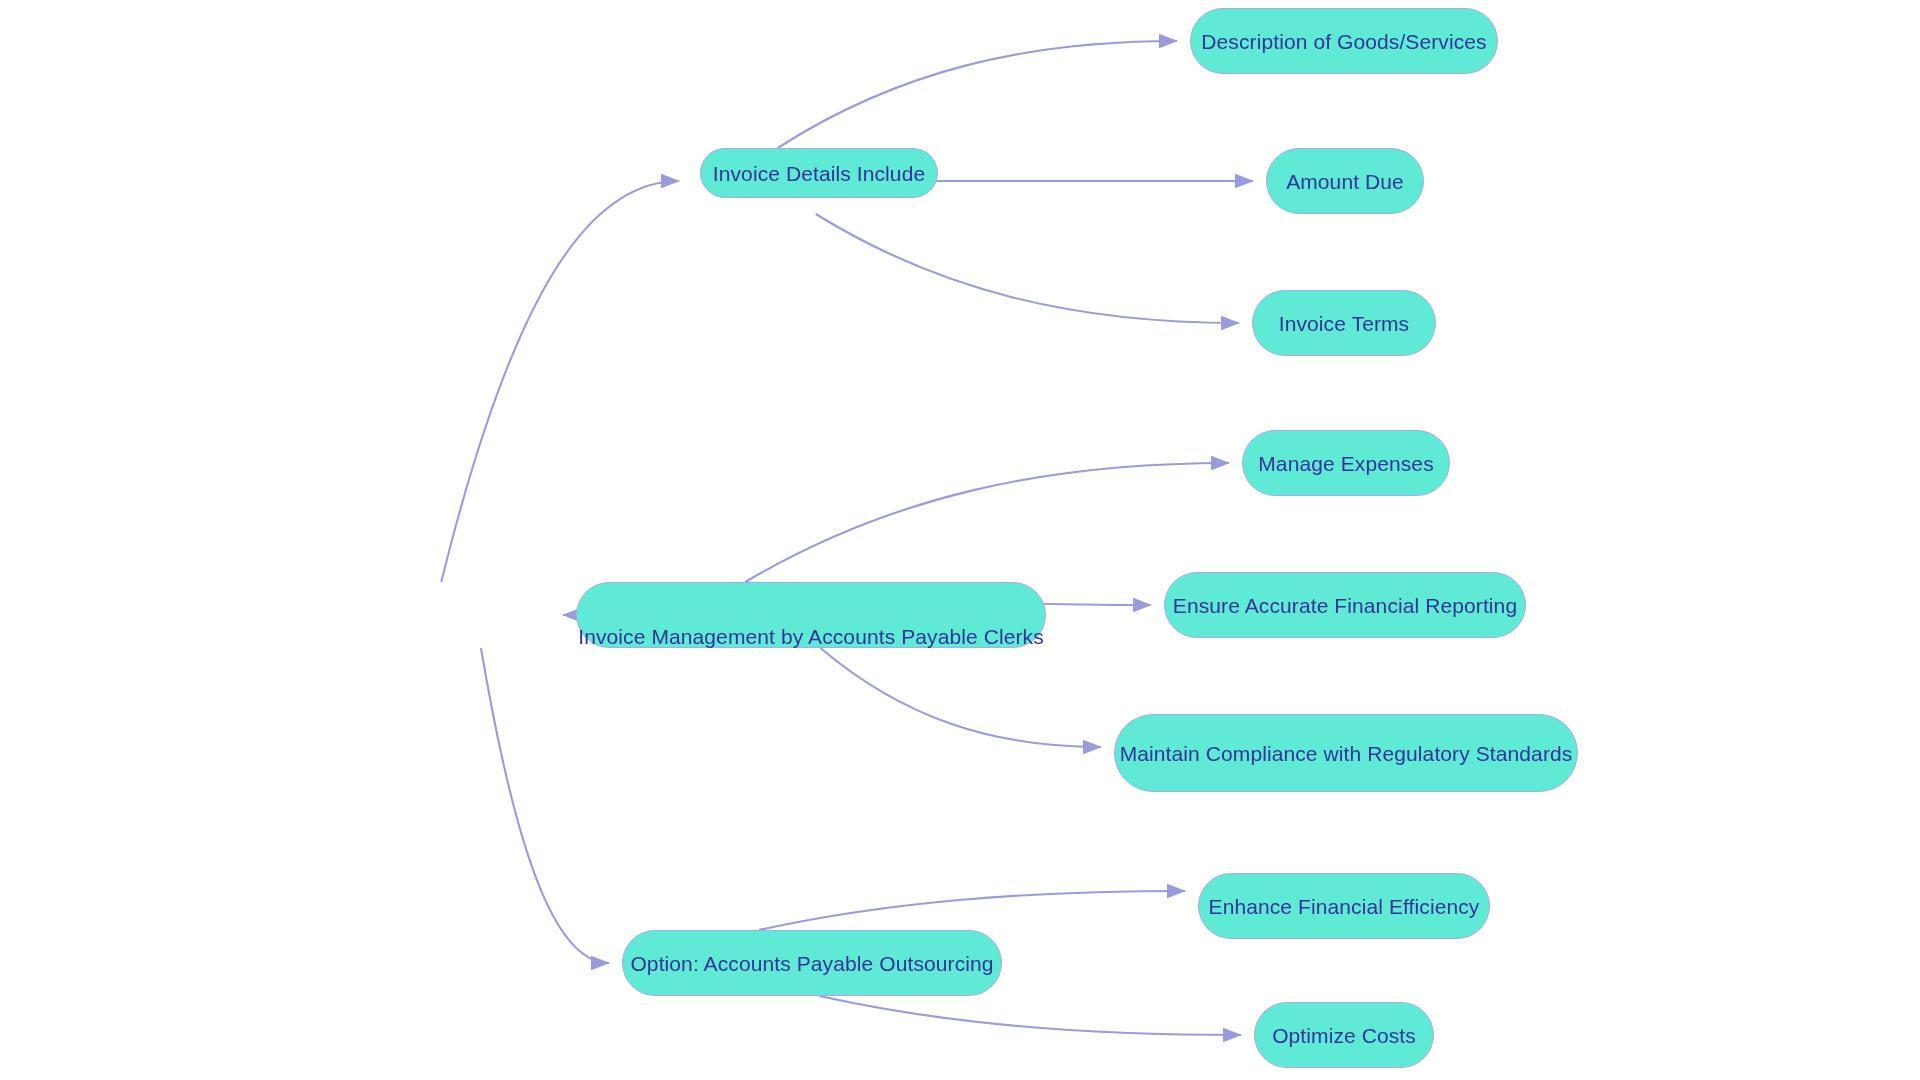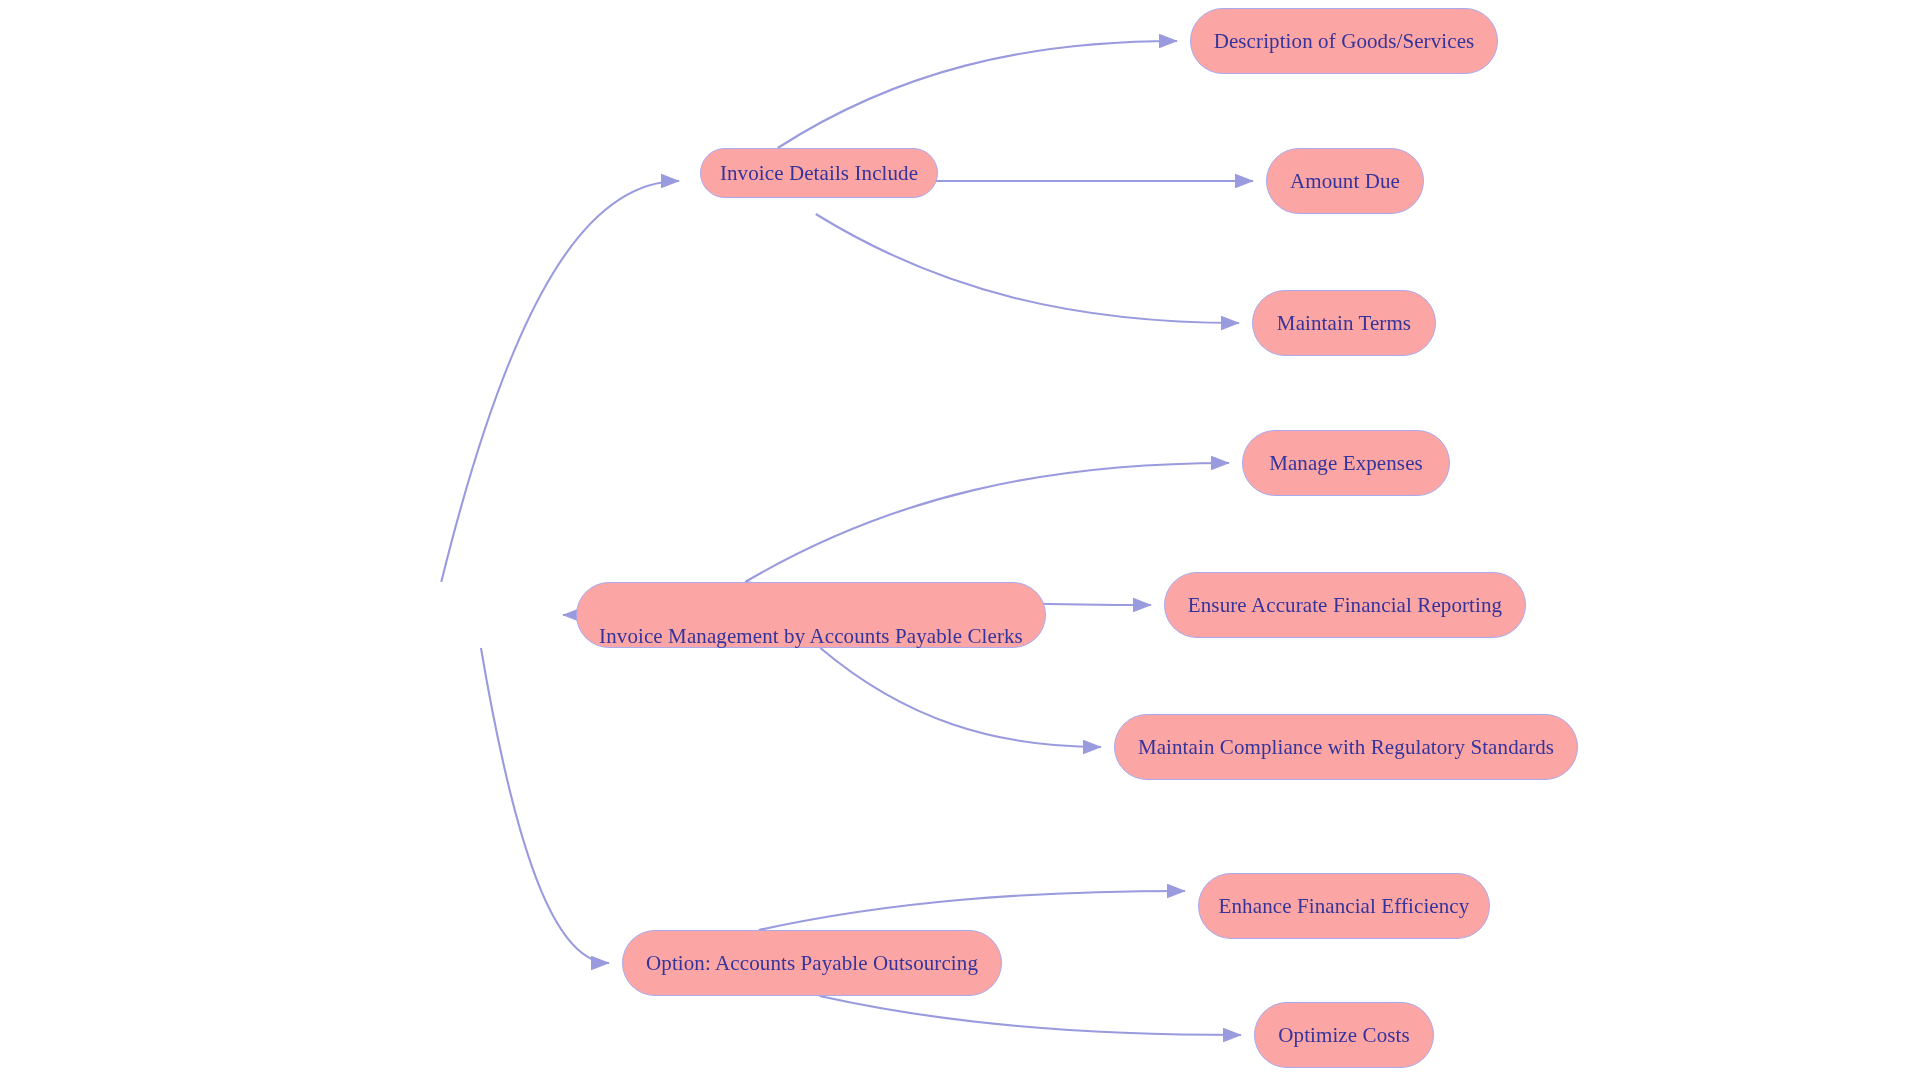--- a/index.html
+++ b/index.html
@@ -27,25 +27,25 @@
     width: 1920px;
     height: 1080px;
     pointer-events: none;
   }
   .node {
     position: absolute;
     box-sizing: border-box;
     display: flex;
     align-items: center;
     justify-content: center;
-    background: #fca5a5;
+    background: #5eead4;
     border: 1.6px solid #a9a9ef;
     border-radius: 999px;
     color: #34349a;
-    font-family: Liberation Serif, serif;
+    font-family: Liberation Sans, sans-serif;
     font-size: 21px;
     font-weight: 400;
     letter-spacing: 0.1px;
     white-space: nowrap;
     padding: 0 26px;
     line-height: 1;
   }
   .node-label {
     display: block;
     pointer-events: none;
@@ -82,33 +82,33 @@
   <div class="node" style="left: 700px; top: 148px; width: 238px; height: 50px;">
     <span class="node-label">Invoice Details Include</span>
   </div>
   <div class="node" style="left: 1190px; top: 8px; width: 308px; height: 66px;">
     <span class="node-label">Description of Goods/Services</span>
   </div>
   <div class="node" style="left: 1266px; top: 148px; width: 158px; height: 66px; text-align: right;">
     <span class="node-label">Amount Due</span>
   </div>
   <div class="node" style="left: 1252px; top: 290px; width: 184px; height: 66px;">
-    <span class="node-label">Maintain Terms</span>
+    <span class="node-label">Invoice Terms</span>
   </div>
 
   <div class="node" style="left: 576px; top: 582px; width: 470px; height: 66px; align-items: flex-end;">
     <span class="node-label">Invoice Management by Accounts Payable Clerks</span>
   </div>
   <div class="node" style="left: 1242px; top: 430px; width: 208px; height: 66px;">
     <span class="node-label">Manage Expenses</span>
   </div>
   <div class="node" style="left: 1164px; top: 572px; width: 362px; height: 66px;">
     <span class="node-label">Ensure Accurate Financial Reporting</span>
   </div>
-  <div class="node" style="left: 1114px; top: 714px; width: 464px; height: 66px;">
+  <div class="node" style="left: 1114px; top: 714px; width: 464px; height: 78px;">
     <span class="node-label">Maintain Compliance with Regulatory Standards</span>
   </div>
 
   <div class="node" style="left: 622px; top: 930px; width: 380px; height: 66px;">
     <span class="node-label">Option: Accounts Payable Outsourcing</span>
   </div>
   <div class="node" style="left: 1198px; top: 858px; width: 292px; height: 66px; margin-top: 15px;">
     <span class="node-label">Enhance Financial Efficiency</span>
   </div>
   <div class="node" style="left: 1254px; top: 1002px; width: 180px; height: 66px;">

